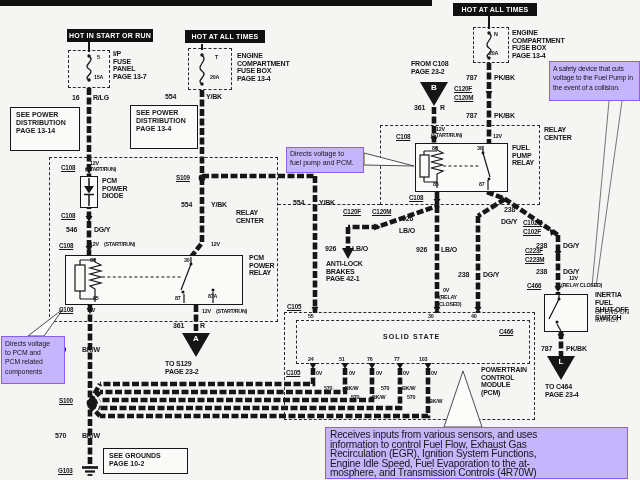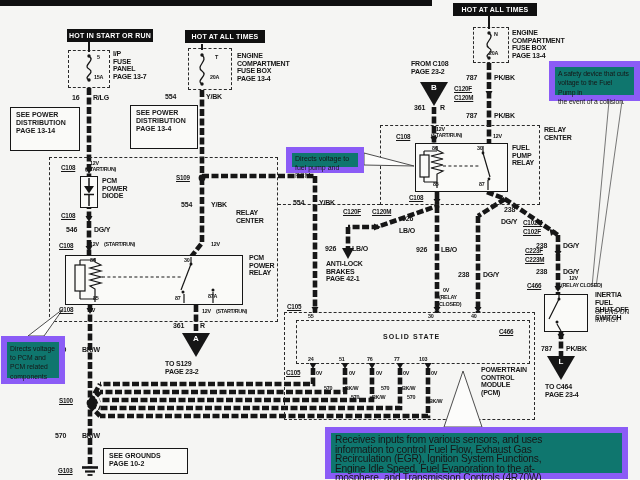--- a/index.html
+++ b/index.html
@@ -8,21 +8,21 @@
   .ab{position:absolute;}
   svg.layer{position:absolute;left:0;top:0;}
   .lb{font-size:7px;font-weight:bold;letter-spacing:-0.2px;line-height:7.6px;white-space:pre-line;}
   .tn{font-size:5.4px;font-weight:bold;letter-spacing:-0.3px;line-height:6px;white-space:pre-line;}
   .cn{font-size:6.3px;font-weight:bold;letter-spacing:-0.2px;text-decoration:underline;}
   .banner{background:#101010;color:#fff;font-size:7px;font-weight:bold;display:flex;
           align-items:center;justify-content:center;letter-spacing:0.2px;white-space:nowrap;}
   .bx{background:#fafaf8;border:1.6px solid #161616;box-sizing:border-box;}
   .db{border:1.6px dashed #2a2a2a;box-sizing:border-box;background:transparent;}
   .dashseg{border-top:1.6px dashed #2a2a2a;}
-  .note{background:#0f766e;border:6px solid #8b5cf6;font-size:7px;line-height:8.6px;
+  .note{background:#c4b5fd;border:1px solid #8b5cf6;font-size:7px;line-height:8.6px;
         padding:2px 3px;white-space:pre-line;box-sizing:border-box;}
   .boxtext{font-size:7px;font-weight:bold;line-height:8.2px;white-space:pre-line;padding:3px 0 0 5px;}
   .tri-letter{color:#fff;font-weight:bold;font-size:8px;text-align:center;line-height:10px;}
   .strip{background:#101010;}
 </style>
 </head>
 <body>
 
 <div class="stage">
 

